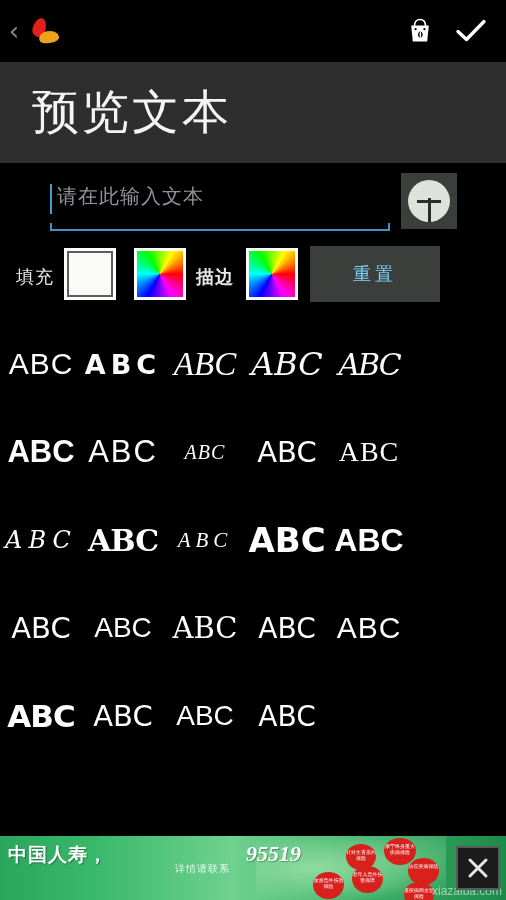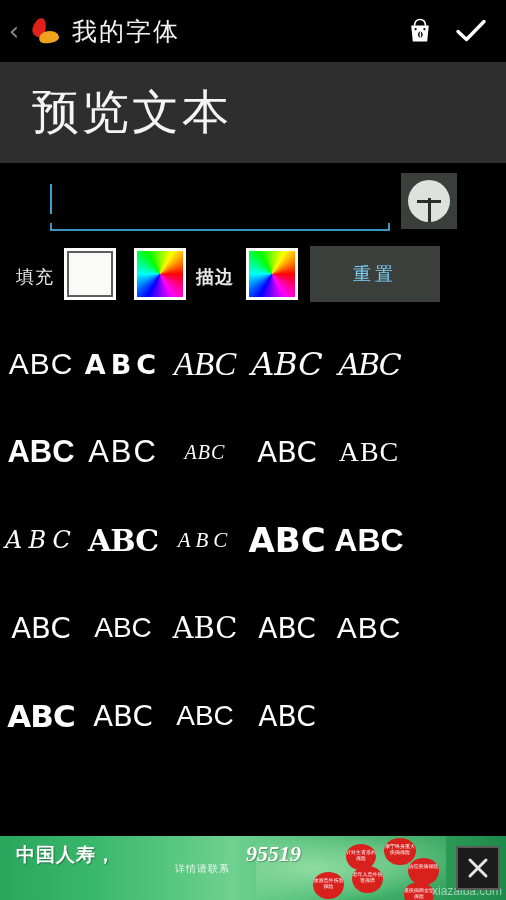--- a/index.html
+++ b/index.html
@@ -270,21 +270,21 @@
   #ad-leaf-bg {
     position: absolute;
     right: 60px; top: -10px;
     width: 190px; height: 84px;
     background:
       radial-gradient(ellipse at 30% 50%, #8fdca0 0%, rgba(143,220,160,0) 62%),
       radial-gradient(ellipse at 72% 40%, #63c483 0%, rgba(99,196,131,0) 60%);
   }
   #ad-text {
     position: absolute;
-    left: 16px; top: 5px;
+    left: 8px; top: 5px;
     color: #ffffff;
     font-size: 19px;
     font-weight: bold;
     line-height: 27px;
     letter-spacing: 1px;
     text-shadow: 1px 1px 1px rgba(0,0,0,.35);
     font-family: "DejaVu Sans", sans-serif;
   }
   #ad-contact {
     position: absolute;
@@ -338,21 +338,20 @@
 </style>
 </head>
 <body>
 
 <div id="appbar">
   <div id="back-chevron">‹</div>
   <div id="app-logo">
     <div class="petal-red"></div>
     <div class="petal-orange"></div>
   </div>
-  <div id="appbar-title">我的字体</div>
   <div id="appbar-spacer"></div>
 
   <div id="shop-button">
     <svg width="30" height="30" viewBox="0 0 30 30" aria-hidden="true">
       <path d="M9.5 10 C9.5 5.5 12 3.5 15 3.5 C18 3.5 20.5 5.5 20.5 10" fill="none" stroke="#ffffff" stroke-width="1.6"></path>
       <path d="M6.2 9.6 H23.8 L22.2 25.5 H7.8 Z" fill="#ffffff"></path>
       <circle cx="10.6" cy="13.2" r="1.1" fill="#000000"></circle>
       <circle cx="19.4" cy="13.2" r="1.1" fill="#000000"></circle>
       <path d="M15.2 15.2 C12.6 16.2 12.2 20.6 15.0 21.6 C14.2 19.4 14.6 16.8 15.2 15.2 Z" fill="#000000"></path>
       <path d="M15.6 15.4 C18.2 16.4 18.6 20.4 15.6 21.6 C16.6 19.4 16.2 17.0 15.6 15.4 Z" fill="#000000"></path>
@@ -366,20 +365,21 @@
   </div>
 </div>
 
 <div id="preview-header">
   <div id="preview-header-text">预览文本</div>
 </div>
 
 <div id="input-row">
   <div id="text-input-wrap">
     <div id="text-caret"></div>
+    <div id="text-input-placeholder">请在此输入文本</div>
     <div id="text-input-underline"></div>
   </div>
 </div>
 <div id="add-text-button">
   <div id="add-text-circle"></div>
 </div>
 
 <div id="style-row">
   <div class="style-label" id="fill-label">填充</div>
 

